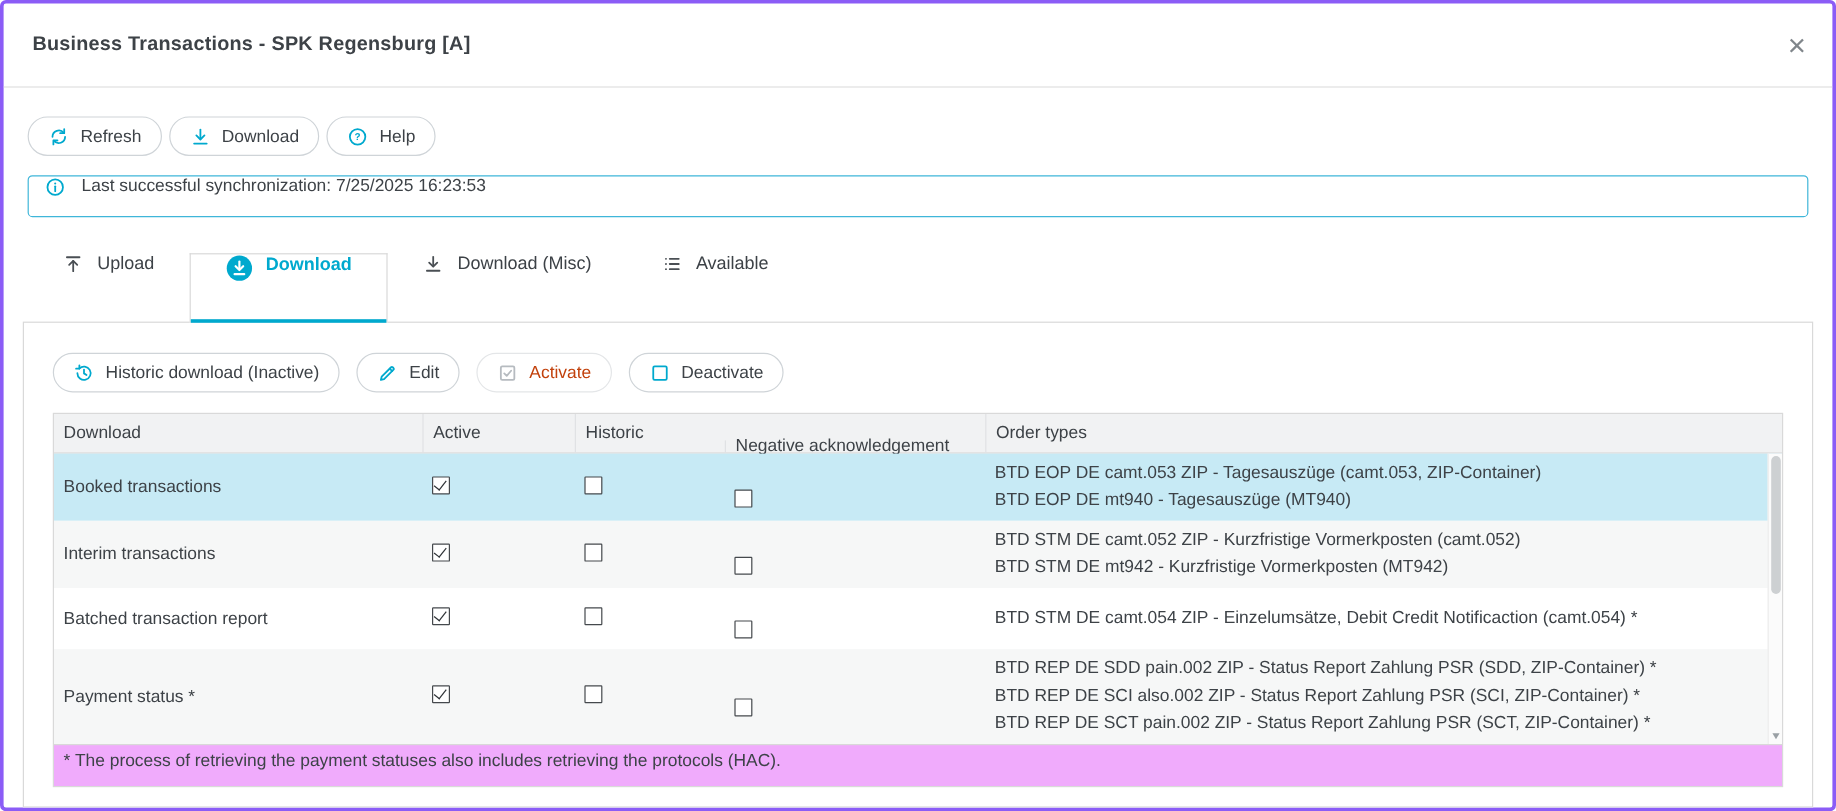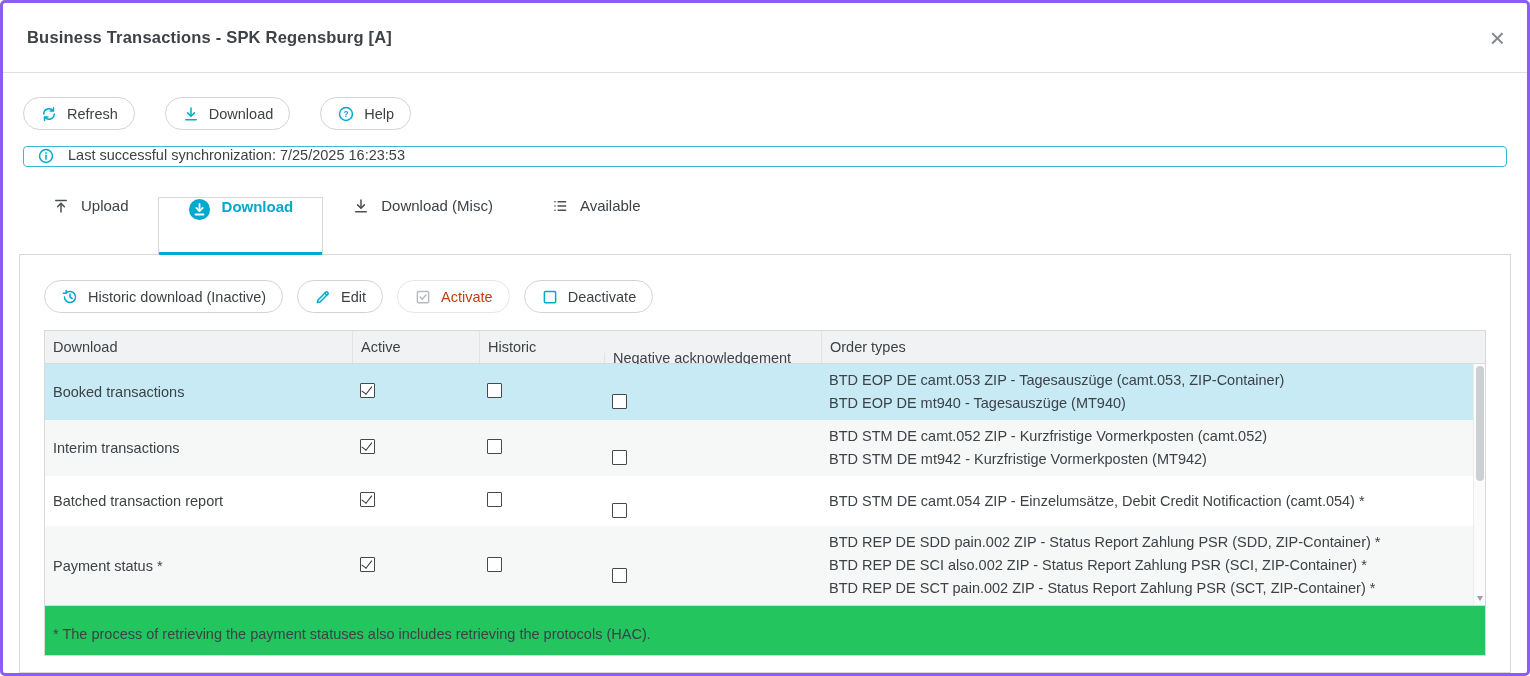--- a/index.html
+++ b/index.html
@@ -3,21 +3,21 @@
 <meta charset="utf-8">
 <style>
   * { margin:0; padding:0; box-sizing:border-box; }
   :root { --accent:#00a9ce; --sel:#c7eaf5; --txt:#3d4247; --border:#d9d9d9; }
   html,body { background:#fff; }
   body { width:1530px; height:676px; font-family:"Liberation Sans",sans-serif; color:var(--txt); }
   .window { width:1530px; height:676px; border:3px solid #8b5cf6; border-radius:5px; background:#fff; overflow:hidden; display:flex; flex-direction:column; }
   .titlebar { flex:0 0 70px; display:flex; align-items:center; padding:0 22px 0 24px; border-bottom:1px solid #e0e0e0; }
   .title { font-size:16.5px; font-weight:bold; letter-spacing:.2px; }
   .close { margin-left:auto; font-size:26px; color:#80868b; cursor:pointer; line-height:1; }
-  .toolbar { margin:24px 20px 0; display:flex; gap:30px; }
+  .toolbar { margin:24px 20px 0; display:flex; gap:6px; }
   .btn { display:inline-flex; align-items:center; gap:9px; height:33px; padding:0 16px; border:1px solid #cfd4d8; border-radius:17px; background:#fff; font-size:14.5px; color:var(--txt); font-family:inherit; cursor:pointer; }
   .btn .ic { display:inline-flex; color:var(--accent); }
   .btn.disabled { color:#c2410c; border-color:#e4e6e8; cursor:default; }
   .btn.disabled .ic { color:#b6bbc0; }
   svg.i { width:18px; height:18px; stroke:currentColor; fill:none; stroke-width:2; stroke-linecap:round; stroke-linejoin:round; display:block; }
   svg.i22 { width:23px; height:23px; display:block; }
   .info-banner { margin:16px 20px 0; height:36px; border:1px solid #3fb6d9; border-radius:4px; display:flex; gap:13px; padding:0 13px; font-size:14.5px; }
   .info-banner .ic { color:var(--accent); display:inline-flex; }
   .tabs { display:flex; margin:30px 0 0 20px; position:relative; z-index:2; }
   .tab { display:flex; align-items:flex-start; gap:11px; padding:0 29px; height:58px; font-size:15px; cursor:pointer; color:var(--txt); position:relative; }
@@ -36,21 +36,21 @@
   .c-historic { flex:0 0 125px; }
   .c-negack { flex:0 0 217px;margin-top:22px; }
   .c-orders { flex:1 1 auto; padding-right:20px; }
   .tbody { position:relative; }
   .trow { display:flex; align-items:center; padding:5px 0; font-size:14.5px; }
   .trow:nth-child(even) { background:#f6f7f7; }
   .trow.selected { background:var(--sel); }
   .orders > div { line-height:23px; }
   .cb { width:15px; height:15px; border:1.5px solid #45494d; border-radius:1px; background:#fff; display:inline-block; position:relative; cursor:pointer; }
   .cb.checked::after { content:""; position:absolute; left:3.4px; top:0.4px; width:4.6px; height:8.6px; border:solid #2e3236; border-width:0 1.8px 1.8px 0; transform:rotate(38deg); }
-  .footnote { border-top:1px solid var(--border); padding:20px 8px 13px; font-size:14.5px; background:#22c55e; }
+  .footnote { border-top:1px solid var(--border); padding:5px 8px 13px; font-size:14.5px; background:#f0abfc; }
   .vscroll { position:absolute; top:0; right:0; bottom:0; width:12px; background:#fbfbfb; border-left:1px solid #ececec; cursor:pointer; }
   .vthumb { position:absolute; top:2px; left:2px; width:8px; height:115px; background:#cdd0d2; border-radius:4px; }
   .varrow { position:absolute; bottom:4px; left:2.5px; width:0; height:0; border-left:3.5px solid transparent; border-right:3.5px solid transparent; border-top:5px solid #9aa0a5; }
 </style>
 </head>
 <body>
 
 <div class="window">
 
   <div class="titlebar">

